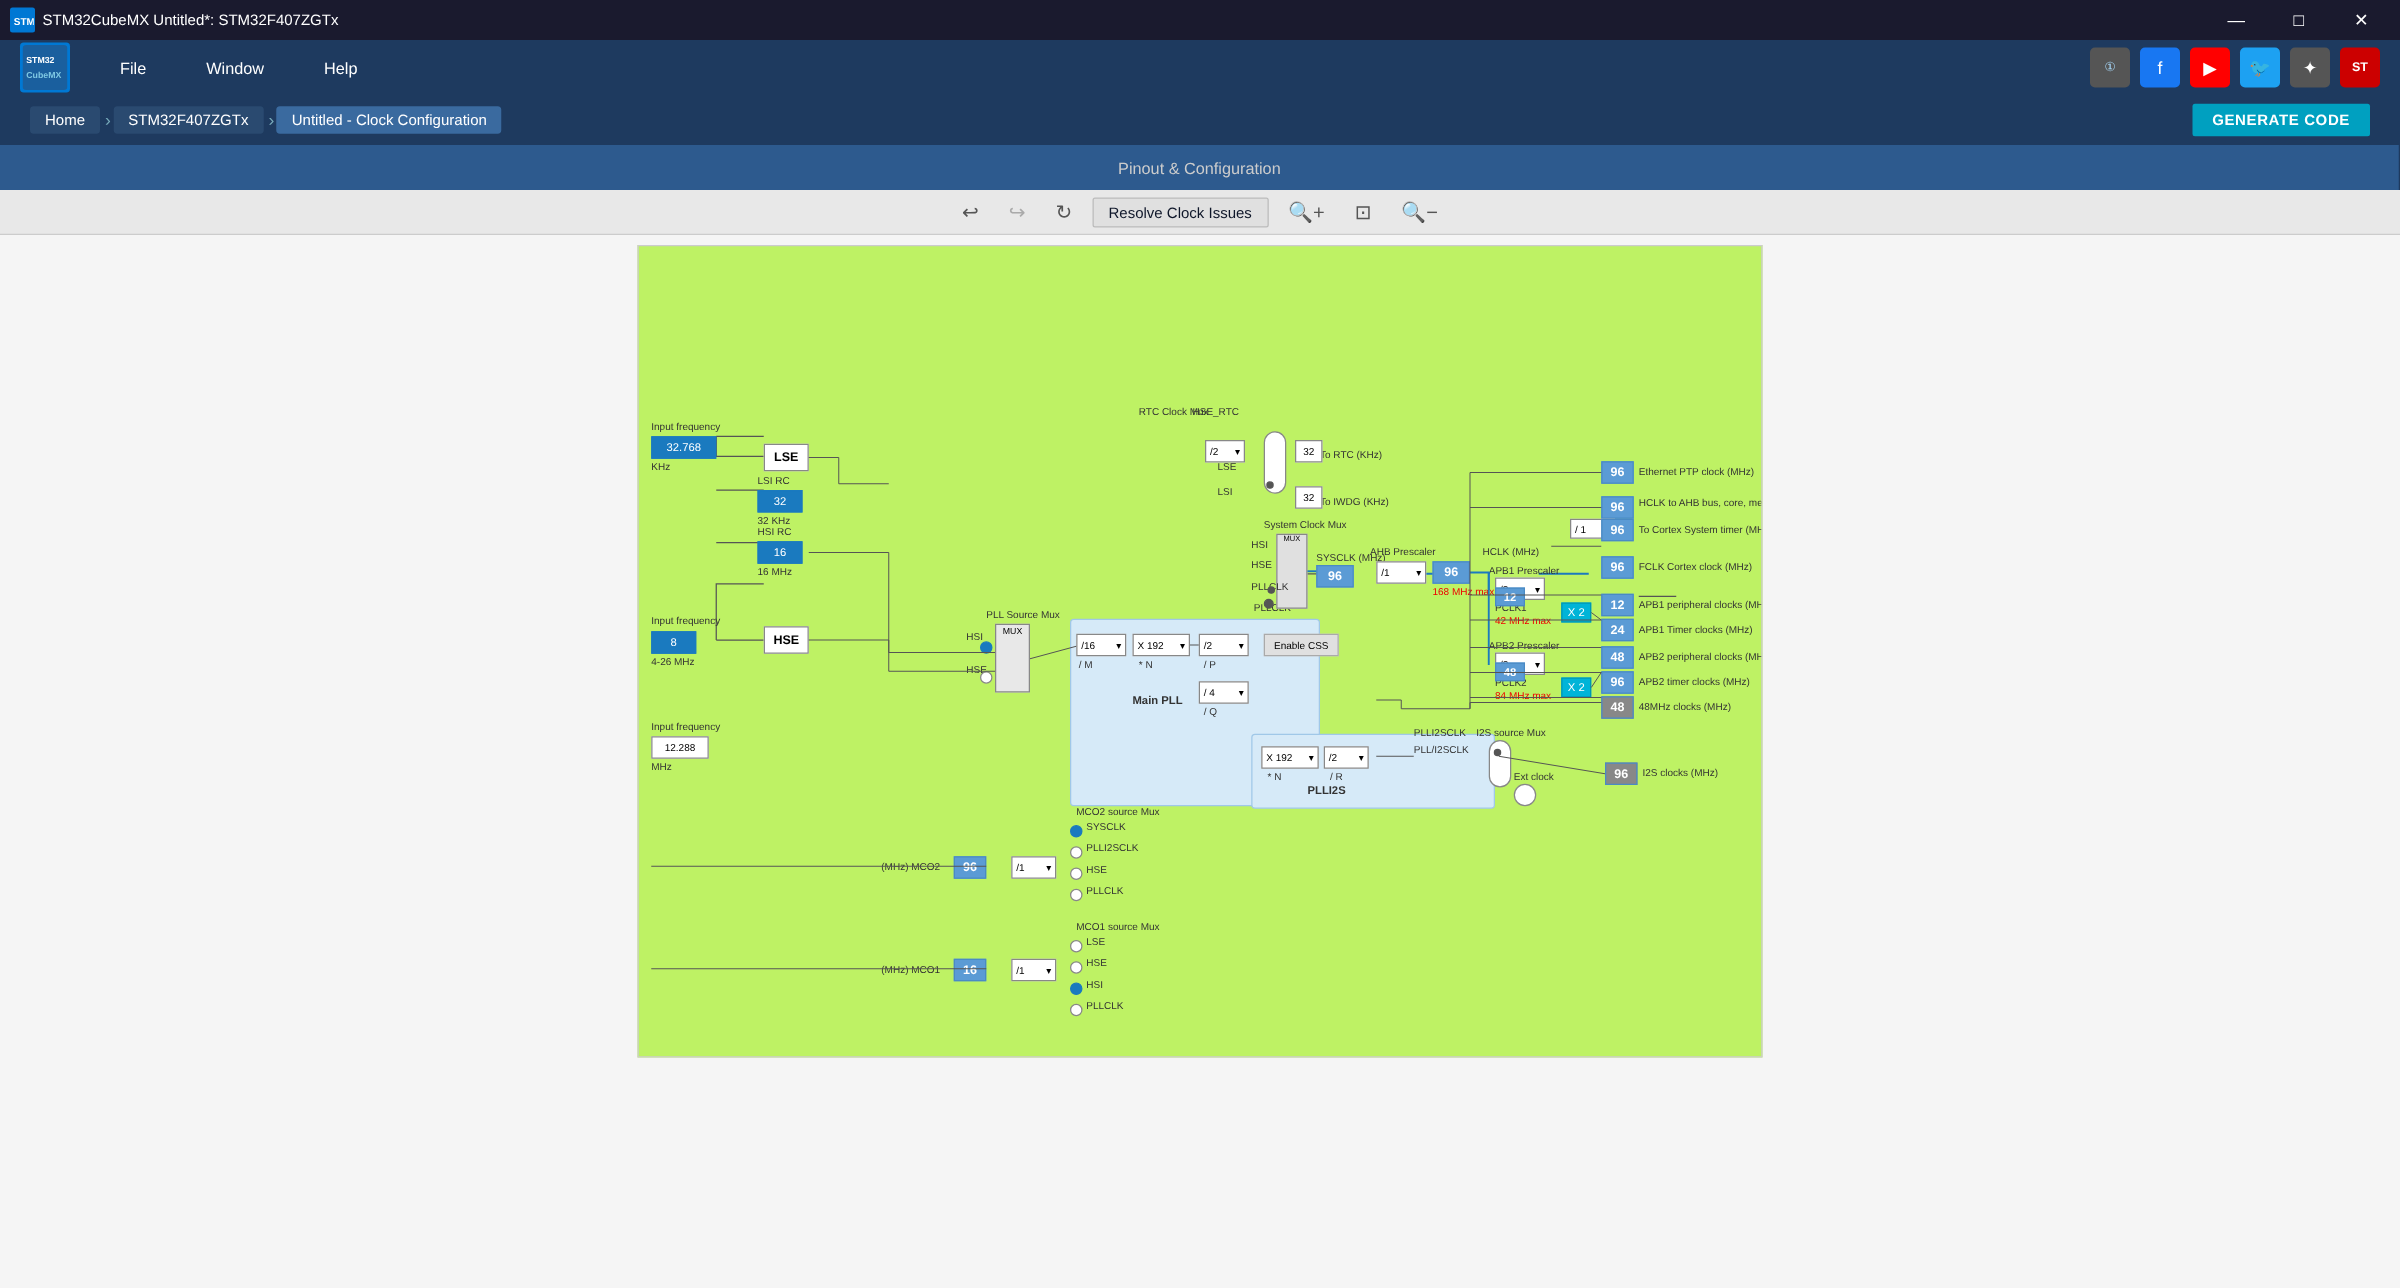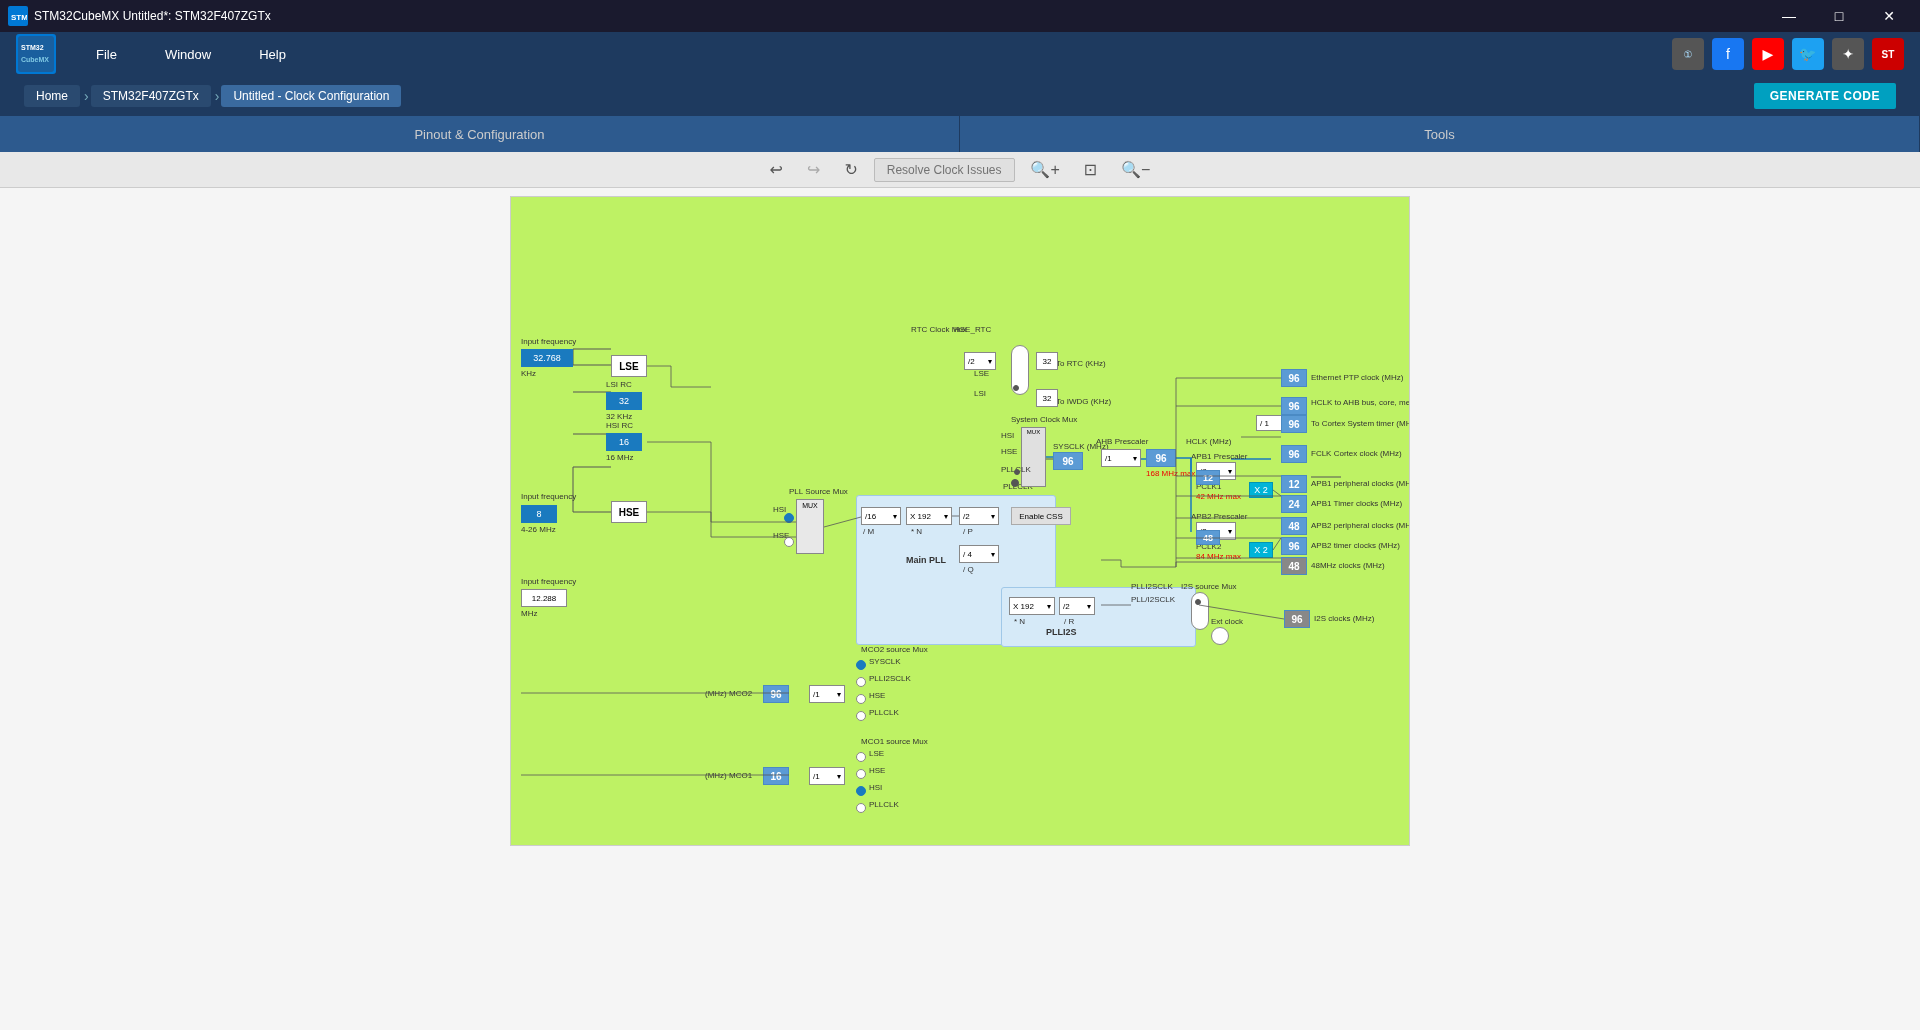--- a/index.html
+++ b/index.html
@@ -155,21 +155,21 @@
       border-radius: 3px;
     }
     .toolbar-btn.disabled { color: #aaa; cursor: default; }
     #resolve-btn {
       background: #e0e0e0;
       border: 1px solid #bbb;
       padding: 4px 12px;
       font-size: 12px;
       cursor: pointer;
       border-radius: 2px;
-      color: #737373;
+      color: #0f172a;
     }
 
     
     #main {
       background: #f5f5f5;
       height: calc(100vh - 32px - 44px - 40px - 36px - 36px);
       display: flex;
       align-items: flex-start;
       justify-content: center;
       padding: 8px;
@@ -312,21 +312,20 @@
   <div class="breadcrumb-item">Home</div>
   <span class="breadcrumb-sep">›</span>
   <div class="breadcrumb-item">STM32F407ZGTx</div>
   <span class="breadcrumb-sep">›</span>
   <div class="breadcrumb-item active">Untitled - Clock Configuration</div>
   <button id="generate-btn">GENERATE CODE</button>
 </div>
 
 <div id="tabbar">
   <div class="tab">Pinout &amp; Configuration</div>
-  <div class="tab">Tools</div>
 </div>
 
 <div id="toolbar">
   <button class="toolbar-btn">↩</button>
   <button class="toolbar-btn disabled">↪</button>
   <button class="toolbar-btn">↻</button>
   <button id="resolve-btn">Resolve Clock Issues</button>
   <button class="toolbar-btn">🔍+</button>
   <button class="toolbar-btn">⊡</button>
   <button class="toolbar-btn">🔍−</button>

